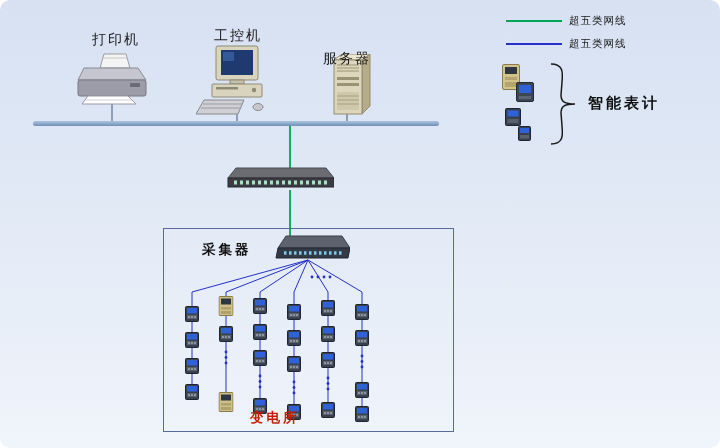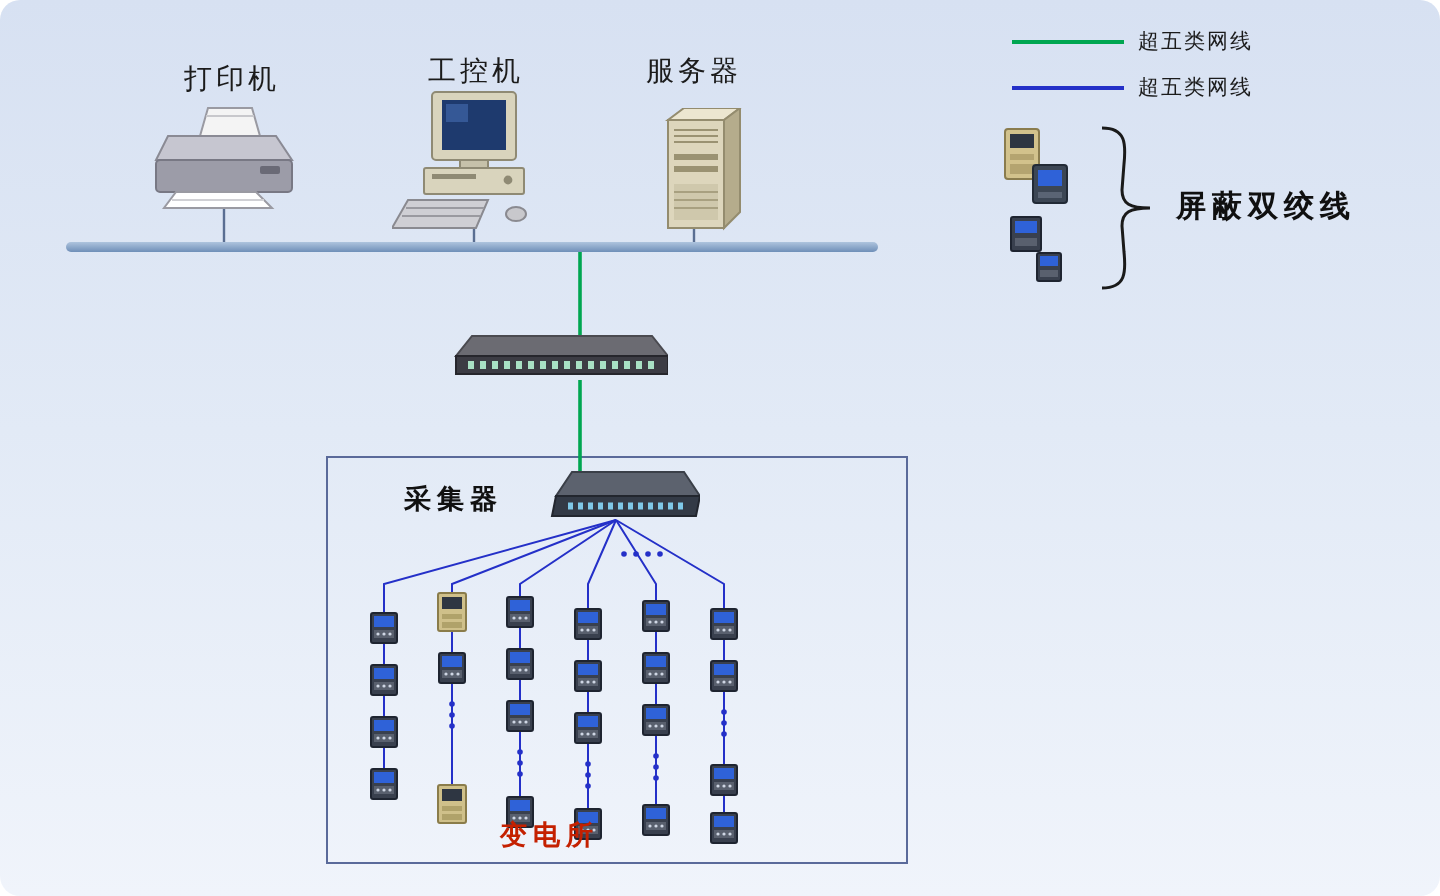--- a/index.html
+++ b/index.html
@@ -388,22 +388,22 @@
       <rect x="2" y="9" width="10" height="4" fill="#59606e"></rect>
       <circle cx="4" cy="11" r="0.8" fill="#cfd6e4"></circle>
           <circle cx="7" cy="11" r="0.8" fill="#cfd6e4"></circle>
           <circle cx="10" cy="11" r="0.8" fill="#cfd6e4"></circle>
     </svg>
   </div>
     </div>
 
   <div class="dev-label" style="left:92px;top:31px">打印机</div>
   <div class="dev-label" style="left:214px;top:27px">工控机</div>
-  <div class="dev-label" style="left:323px;top:27px">服务器</div>
-  <div class="smart-label">屏蔽双绞线</div>
+  <div class="dev-label" style="left:323px;top:50px">服务器</div>
+  <div class="smart-label">智能表计</div>
   <div class="collector-label">采集器</div>
   <div class="substation-label">变电所</div>
 
   <div class="legend">
     <div class="legend-row">
       <div class="legend-line" style="background: rgb(0, 166, 81);"></div>
       <span class="legend-label">超五类网线</span>
     </div>
     <div class="legend-row">
       <div class="legend-line thin" style="background: rgb(36, 48, 200);"></div>

